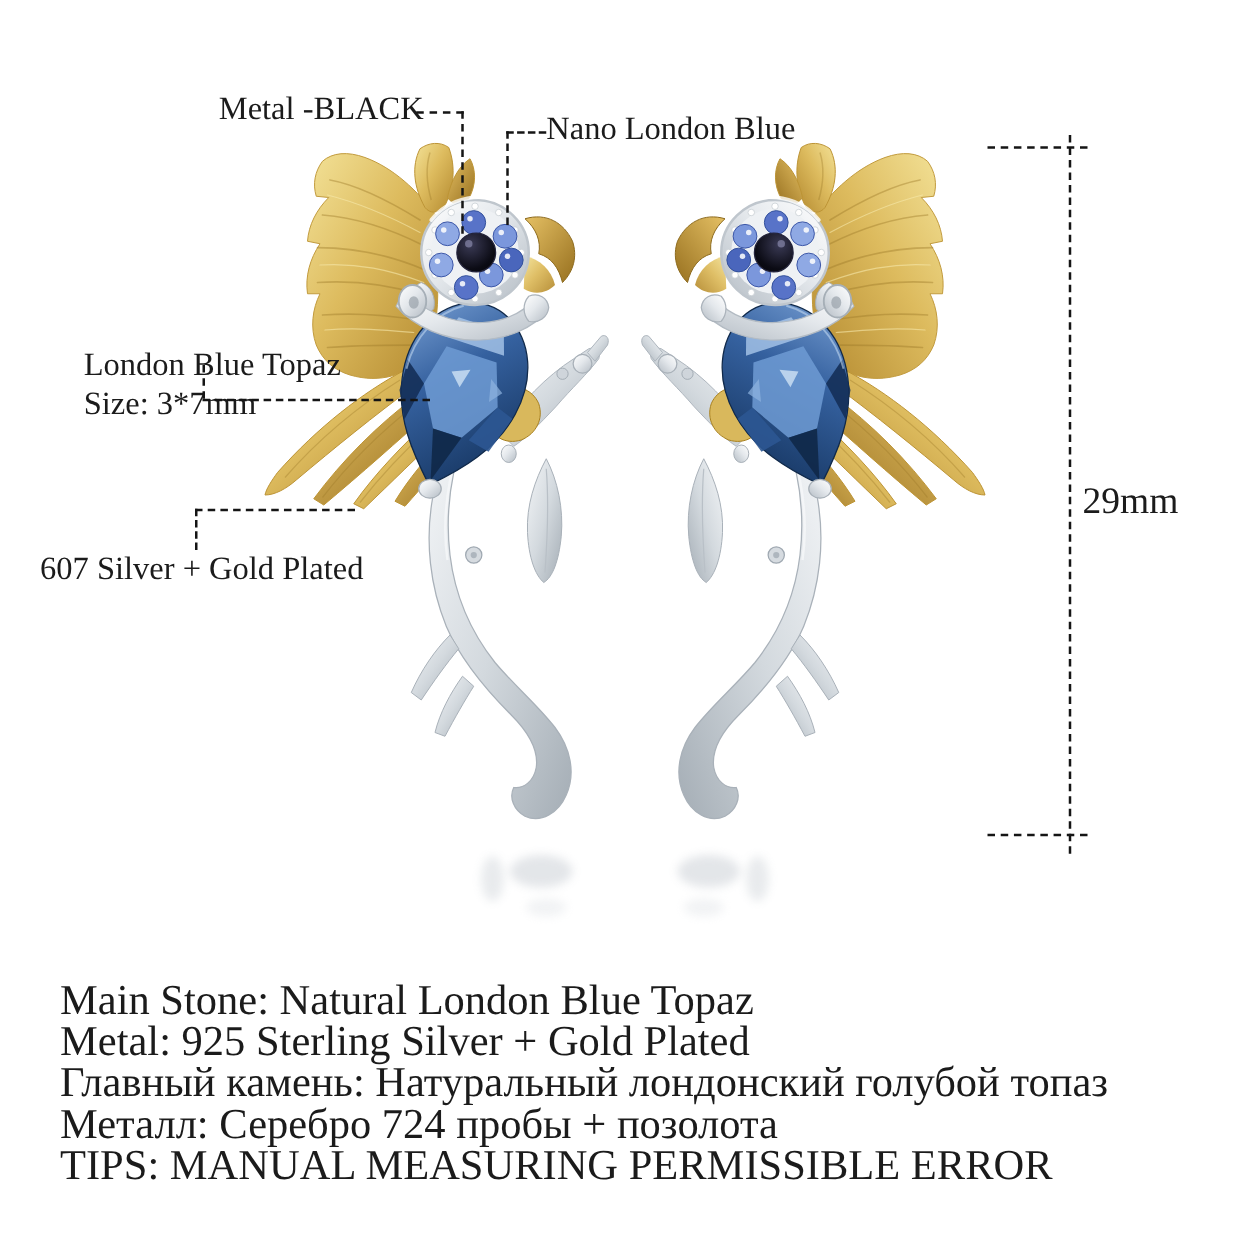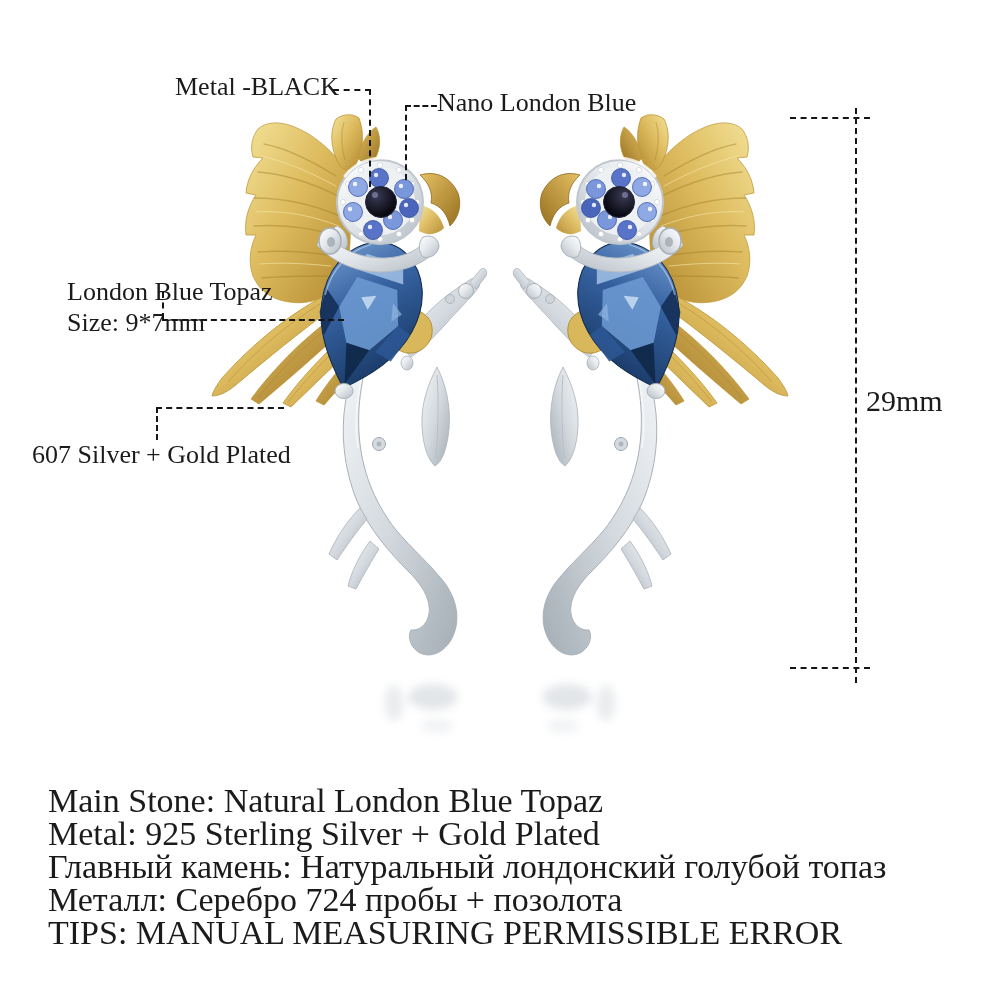--- a/index.html
+++ b/index.html
@@ -207,21 +207,21 @@
   <div class="lbl" style="left:175px; top:72px;">Metal -BLACK</div>
   <div class="dash-h" style="left:333px; top:89px; width:38px;"></div>
   <div class="dash-v" style="left:369px; top:89px; height:98px;"></div>
 
   <div class="lbl" style="left:437px; top:88px;">Nano London Blue</div>
   <div class="dash-h" style="left:405px; top:105px; width:32px;"></div>
   <div class="dash-v" style="left:405px; top:105px; height:75px;"></div>
 
   <div class="lbl two" style="left:67px; top:228px;margin-top:48px;">
     <div>London Blue Topaz</div>
-    <div>Size: 9*7mm</div>
+    <div>Size: 3*7mm</div>
   </div>
   <div class="dash-v" style="left:162px; top:292px; height:27px;"></div>
   <div class="dash-h" style="left:162px; top:319px; width:182px;"></div>
 
   <div class="lbl" style="left:32px; top:440px;">607 Silver + Gold Plated</div>
   <div class="dash-v" style="left:156px; top:407px; height:33px;"></div>
   <div class="dash-h" style="left:156px; top:407px; width:128px;"></div>
 
   <div class="dash-h" style="left:790px; top:117px; width:80px;"></div>
   <div class="dash-v" style="left:855px; top:108px; height:575px;"></div>

